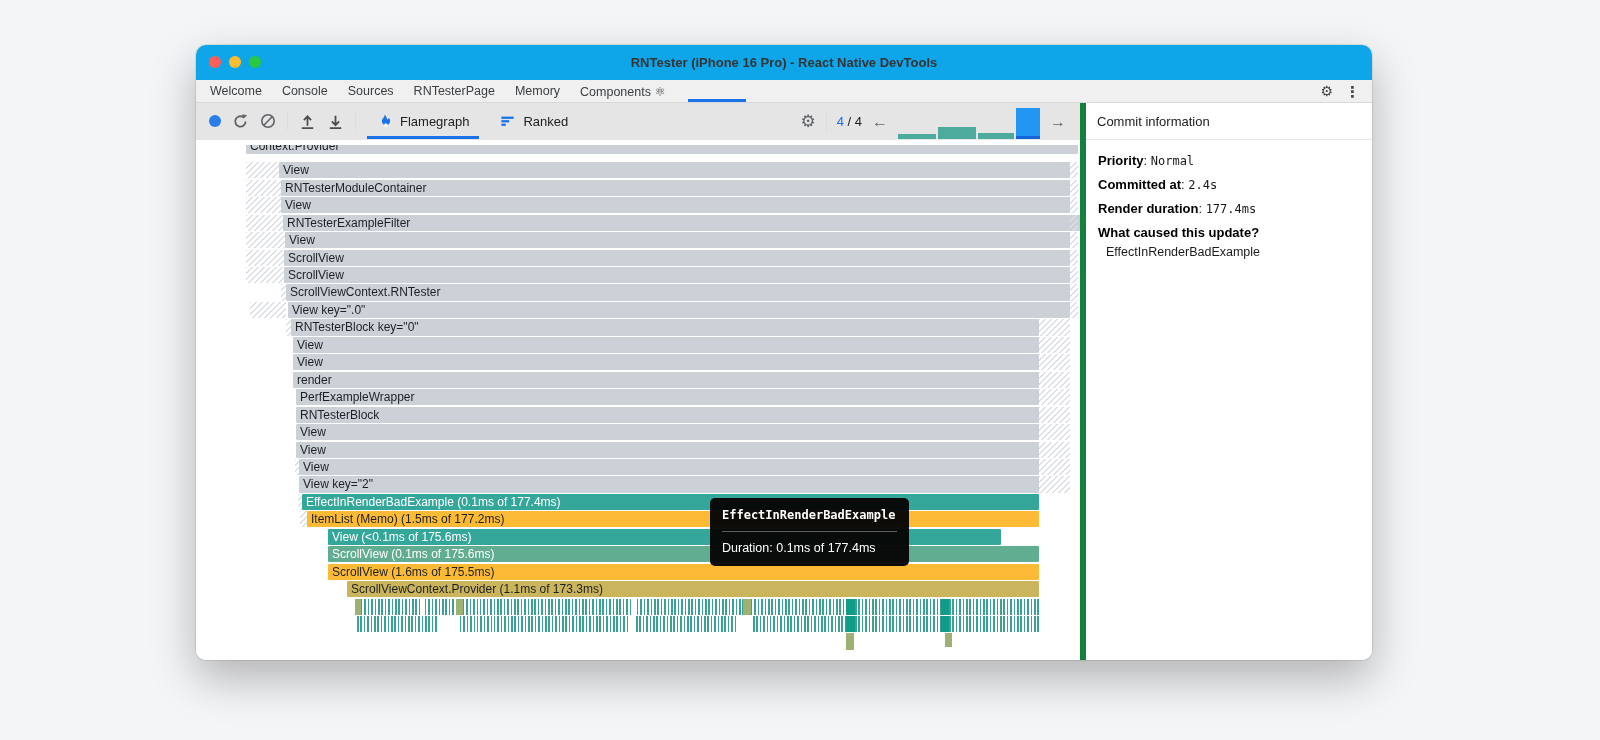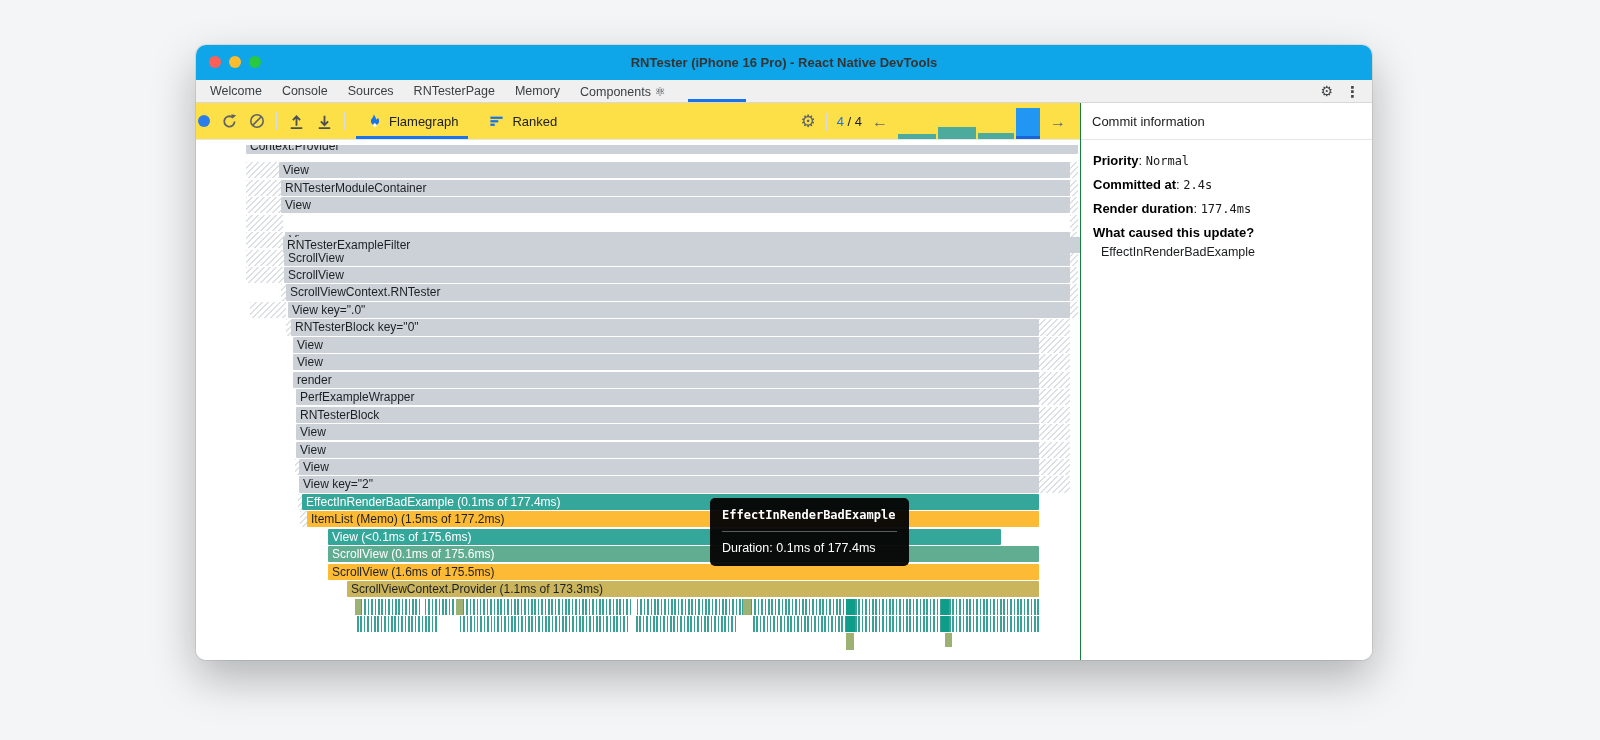--- a/index.html
+++ b/index.html
@@ -20,39 +20,39 @@
 
   
   .tabstrip { position:absolute; left:0; top:35px; width:100%; height:23px; background:#f0f0f1;
               border-bottom:1px solid #d8d8da; display:flex; align-items:stretch; padding-left:4px; }
   .tab { display:flex; align-items:center; padding:0 10px; font-size:12.5px; color:#3c4043; cursor:default; white-space:nowrap; }
   .tab.blank-active { width:58px; margin-left:12px; border-bottom:3px solid #1a73e8; }
   .tabstrip-right { margin-left:auto; display:flex; align-items:center; gap:12px; padding-right:12px; color:#424548; }
   .ts-icon { font-size:14px; line-height:1; cursor:default; }
 
   
-  .toolbar { position:absolute; left:0; top:58px; width:884px; height:37px; background:#fde047;
-             border-bottom:1px solid #e4e5e7; display:flex; padding-left:2px; }
+  .toolbar { position:absolute; left:0; top:58px; width:884px; height:37px; background:#e5e5e5;
+             border-bottom:1px solid #e4e5e7; display:flex; padding-left:13px; }
   .tb-left { display:flex; align-items:center; gap:11px; height:100%; }
   .record-dot { width:12px; height:12px; border-radius:50%; background:#2b7de9; }
   .tb-svg { display:block; }
   .vdiv { width:1px; height:18px; background:#dadce0; }
   .mode-tab { display:flex; align-items:center; gap:8px; height:100%; padding:0 10px; font-size:13px; color:#202124; position:relative; }
   .mode-tab.active { border-bottom:3px solid #1a73e8; padding-top:3px; }
   .tb-right { position:absolute; right:0; top:0; height:37px; display:flex; align-items:flex-end; gap:10px; padding-right:14px; }
   .tb-right .mid { align-self:center; }
   .gear { font-size:17px; color:#5f6368; align-self:center; }
   .counter { font-size:13px; color:#202124; align-self:center; white-space:nowrap; }
   .counter .blue { color:#1a73e8; }
   .nav-arrow { font-size:16px; color:#64686d; align-self:center; }
   .minichart { display:flex; align-items:flex-end; gap:2px; height:31px; padding-bottom:1px; }
   .mini-bar { display:block; }
 
   
-  .panel { position:absolute; left:884px; top:58px; width:292px; bottom:0; background:#fff; border-left:1px solid #15803d; }
+  .panel { position:absolute; left:884px; top:58px; width:292px; bottom:0; background:#fff; border-left:6px solid #15803d; }
   .panel-header { height:37px; border-bottom:1px solid #e4e5e7; display:flex; align-items:center; padding-left:11px;
                   font-size:13px; color:#202124; }
   .panel-body { padding:13px 12px; font-size:13px; color:#18191b; }
   .info-line { margin-bottom:9px; }
   .info-line b { font-weight:700; color:#000; }
   .info-line .mono { font-family:"DejaVu Sans Mono","Liberation Mono",monospace; font-size:12px; }
   .cause-label { font-weight:700; color:#000; margin-bottom:5px; }
   .cause-value { padding-left:8px; font-size:12.5px; color:#1b1c1e; }
 
   
@@ -242,21 +242,21 @@
       <div class="frow" style="left: 88px; top: 104.55px; width: 786px; background: rgb(204, 209, 215);">
         <span>ScrollView</span>
       </div>
       <div class="hatch" style="left: 874px; top: 104.55px; width: 8px;"></div>
       <div class="hatch" style="left: 50px; top: 104.55px; width: 38px;"></div>
       <div class="frow" style="left: 89px; top: 87.1px; width: 785px; background: rgb(204, 209, 215);">
         <span>View</span>
       </div>
       <div class="hatch" style="left: 874px; top: 87.1px; width: 8px;"></div>
       <div class="hatch" style="left: 50px; top: 87.1px; width: 39px;"></div>
-      <div class="frow" style="left: 87px; top: 69.65px; width: 800px; background: rgb(204, 209, 215); margin-top: 22px;">
+      <div class="frow" style="left: 87px; top: 69.65px; width: 800px; background: rgb(204, 209, 215);">
         <span>RNTesterExampleFilter</span>
       </div>
       <div class="hatch" style="left: 874px; top: 69.65px; width: 8px;"></div>
       <div class="hatch" style="left: 50px; top: 69.65px; width: 37px;"></div>
       <div class="frow" style="left: 85px; top: 52.2px; width: 789px; background: rgb(204, 209, 215);">
         <span>View</span>
       </div>
       <div class="hatch" style="left: 874px; top: 52.2px; width: 8px;"></div>
       <div class="hatch" style="left: 50px; top: 52.2px; width: 35px;"></div>
       <div class="frow" style="left: 85px; top: 34.75px; width: 789px; background: rgb(204, 209, 215);">

